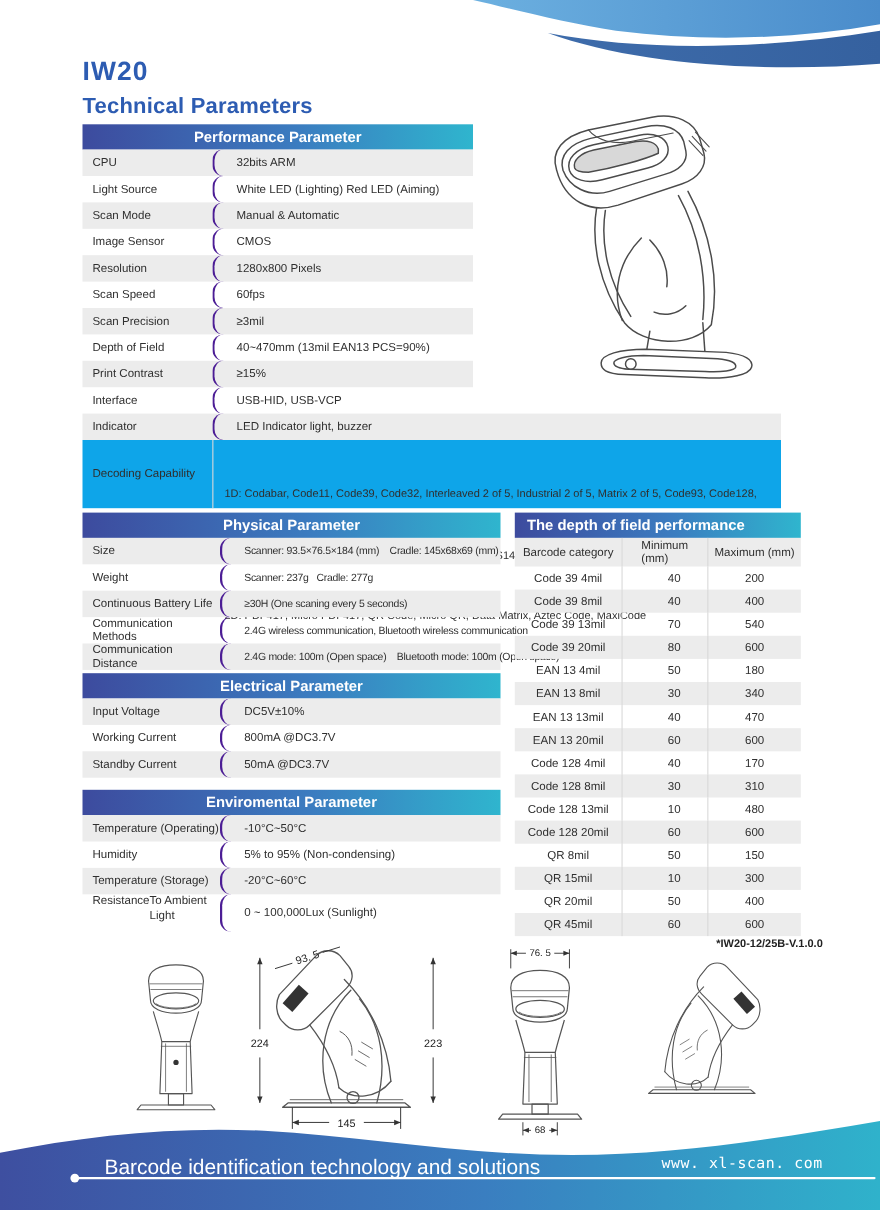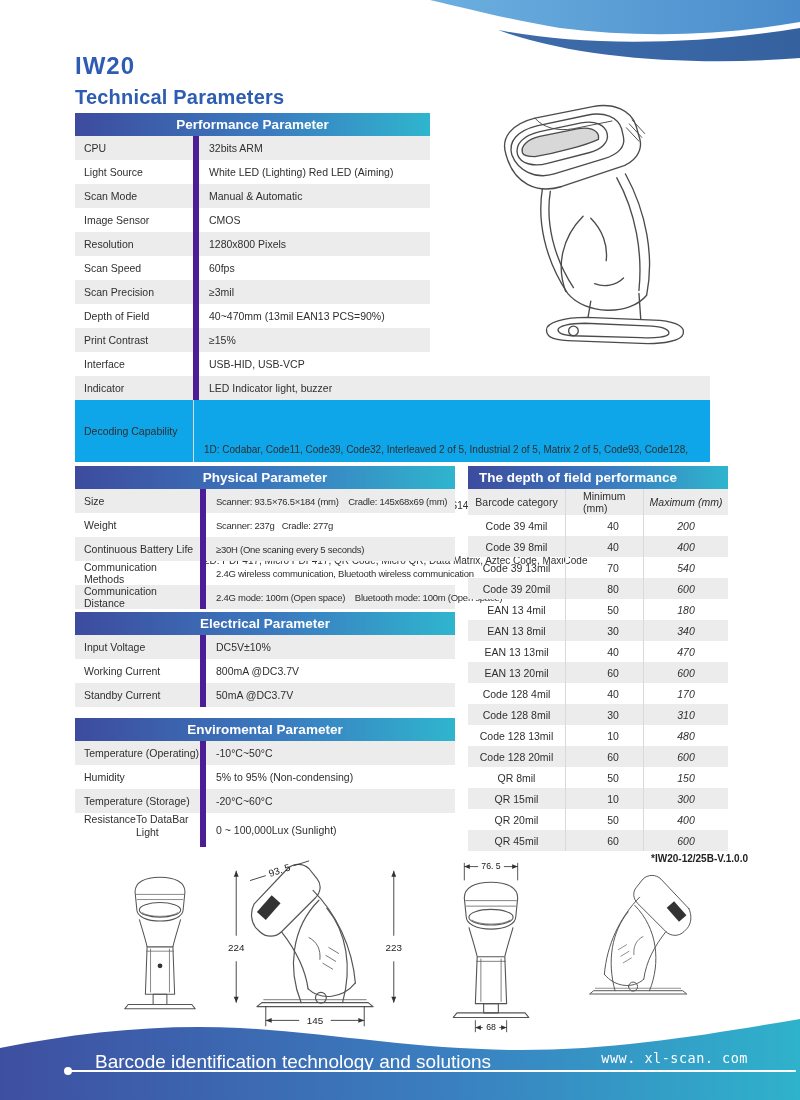--- a/index.html
+++ b/index.html
@@ -11,40 +11,40 @@
   .sub{position:absolute;left:75px;top:86px;font-size:20px;font-weight:700;color:#2d5cb2;letter-spacing:.2px;}
   
   .band{position:absolute;height:23px;background:linear-gradient(90deg,#3d4b9e 0%,#3b7cc0 55%,#2fb5ce 100%);
         color:#fff;font-weight:700;font-size:13.5px;display:flex;align-items:center;justify-content:center;}
   .band.left-align{justify-content:flex-start;padding-left:11px;box-sizing:border-box;}
   
   .tbl{position:absolute;}
   .r{display:flex;height:24px;align-items:stretch;}
   .g{background:#ececec;}
   .l{display:flex;align-items:center;padding-left:9px;font-size:10.5px;flex-shrink:0;box-sizing:border-box;}
-  .v{display:flex;align-items:center;padding-left:10px;font-size:10.5px;border-left:6px solid #4c1d95;
-     flex:1;white-space:pre;}
+  .v{display:flex;align-items:center;padding-left:20px;font-size:10.5px;border-left:2px solid #4c1d95;
+     flex:1;white-space:pre;border-radius:10px;}
   .perf .l{width:118px;}
   .w380 .l{width:125px;}
   .w380 .v{font-size:9.5px;letter-spacing:-.25px;}
   .two-line{flex-direction:row;justify-content:center;align-items:flex-start;line-height:1.25;}
   
   .dec{position:absolute;display:flex;background:#0ea5e9;}
   .dec .l{width:118px;}
   .dec .dv{border-left:1px solid #d9d9d9;flex:1;padding:4px 0 0 10px;font-size:10px;line-height:18.5px;white-space:pre;}
   .ind{padding-left:22px;}
   
   .dh,.dr{display:flex;align-items:stretch;font-size:10.5px;}
   .dh{height:26px;background:#ececec;font-size:10.5px;}
   .dr{height:21px;}
   .dr.g{background:#ececec;}
   .dc1,.dc2,.dc3{display:flex;align-items:center;justify-content:center;box-sizing:border-box;}
   .dc1{width:97px;}
   .dc2{width:78px;border-left:1px solid #d9d9d9;padding-left:17px;}
-  .dc3{width:85px;border-left:1px solid #d9d9d9;font-style:italic;}
+  .dc3{width:85px;border-left:1px solid #d9d9d9;}
   .version{position:absolute;left:540px;top:853px;width:208px;text-align:right;font-size:10px;font-weight:700;color:#222;}
   
   .foot-tag{position:absolute;left:95px;top:1051px;font-size:19px;color:#fff;}
   .foot-web{position:absolute;right:52px;top:1050px;font-size:13.5px;color:#fff;
             font-family:"DejaVu Sans Mono","Liberation Mono",monospace;letter-spacing:.5px;}
   .foot-line{position:absolute;left:70px;top:1070px;width:726px;height:2px;background:#fff;border-radius:1px;}
   .foot-dot{position:absolute;left:64px;top:1067px;width:8px;height:8px;border-radius:50%;background:#fff;}
   svg text{font-family:"Liberation Sans",sans-serif;fill:#222;}
 </style>
 </head>
@@ -207,21 +207,21 @@
         <div class="l">Humidity</div>
         <div class="v" style="font-size:10.5px;letter-spacing:0">5% to 95% (Non-condensing)</div>
       </div>
     <div class="r g">
         <div class="l">Temperature (Storage)</div>
         <div class="v" style="font-size:10.5px;letter-spacing:0">-20°C~60°C</div>
       </div>
     <div class="r" style="height:34px">
       <div class="l two-line">
         <span>Resistance</span>
-        <span>To DataBar Light</span>
+        <span>To Ambient Light</span>
       </div>
       <div class="v" style="font-size:10.5px;letter-spacing:0">0 ~ 100,000Lux (Sunlight)</div>
     </div>
   </div>
 
   <div class="band left-align" style="left:468px;top:466px;width:260px;">
     <span>The depth of field performance</span>
   </div>
   <div class="tbl" style="left:468px;top:489px;width:260px;">
     <div class="dh">

